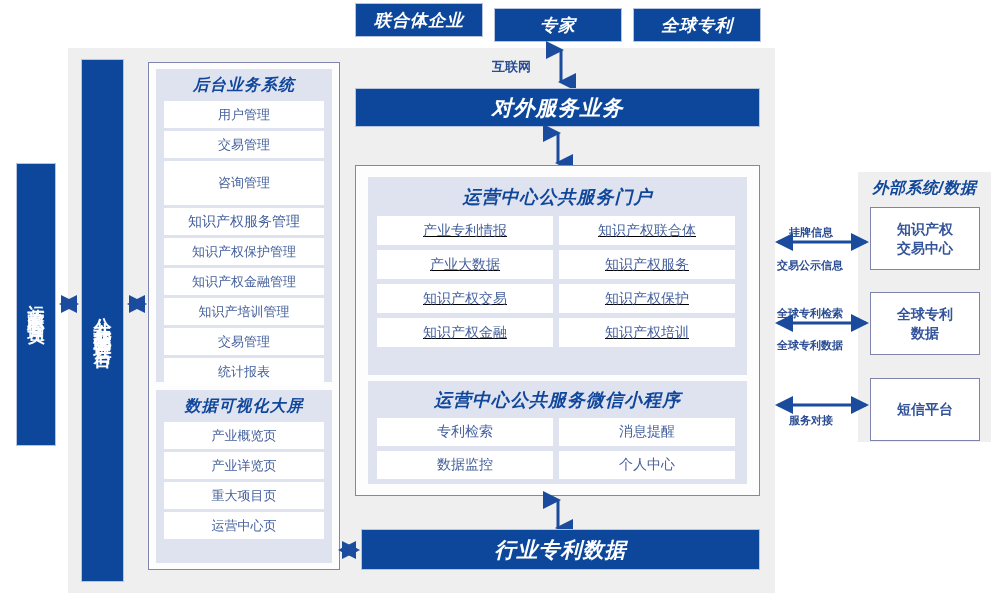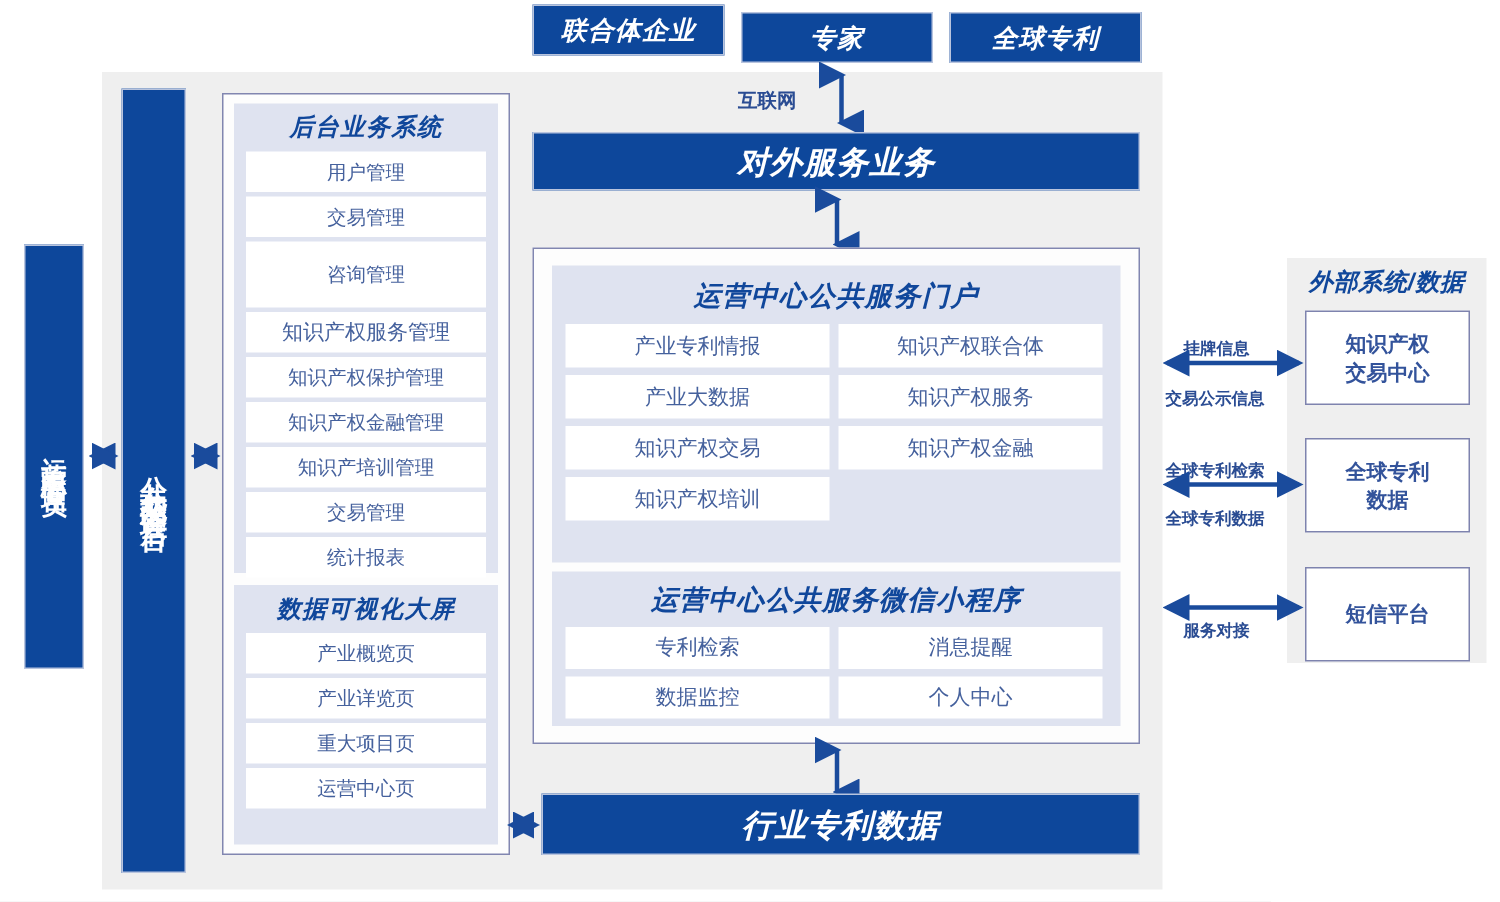--- a/index.html
+++ b/index.html
@@ -173,26 +173,27 @@
   </div>
 
   <svg class="arrow-svg" style="left:548px;top:128px;width:20px;height:40px;" viewBox="0 0 20 40">
     <line x1="10" y1="5" x2="10" y2="35" stroke="#1a4b9c" stroke-width="3" marker-start="url(#avU)" marker-end="url(#avD)"></line>
   </svg>
 
   <div class="white-card" style="left:355px;top:165px;width:405px;height:331px;"></div>
 
   <div class="group" style="left:368px;top:177px;width:379px;height:198px;">
     <div class="group-title" style="font-size:18px;padding:8px 0 7px;">运营中心公共服务门户</div>
-    <div style="padding:0 9px 8px;display:flex;flex-wrap:wrap;gap:5px 6px;">
+    <div style="padding:0 9px 8px;display:flex;flex-wrap:wrap;gap:5px 6px;text-decoration:underline;">
       <div class="item" style="width:176px;height:29px;font-size:14px;">产业专利情报</div>
       <div class="item" style="width:176px;height:29px;font-size:14px;">知识产权联合体</div>
       <div class="item" style="width:176px;height:29px;font-size:14px;">产业大数据</div>
       <div class="item" style="width:176px;height:29px;font-size:14px;">知识产权服务</div>
       <div class="item" style="width:176px;height:29px;font-size:14px;">知识产权交易</div>
+      <div class="item" style="width:176px;height:29px;font-size:14px;">知识产权保护</div>
       <div class="item" style="width:176px;height:29px;font-size:14px;">知识产权金融</div>
       <div class="item" style="width:176px;height:29px;font-size:14px;">知识产权培训</div>
     </div>
   </div>
 
   <div class="group" style="left:368px;top:381px;width:379px;height:103px;">
     <div class="group-title" style="font-size:18px;padding:7px 0 6px;">运营中心公共服务微信小程序</div>
     <div style="padding:0 9px 8px;display:flex;flex-wrap:wrap;gap:5px 6px;">
       <div class="item" style="width:176px;height:28px;font-size:14px;">专利检索</div>
       <div class="item" style="width:176px;height:28px;font-size:14px;">消息提醒</div>

